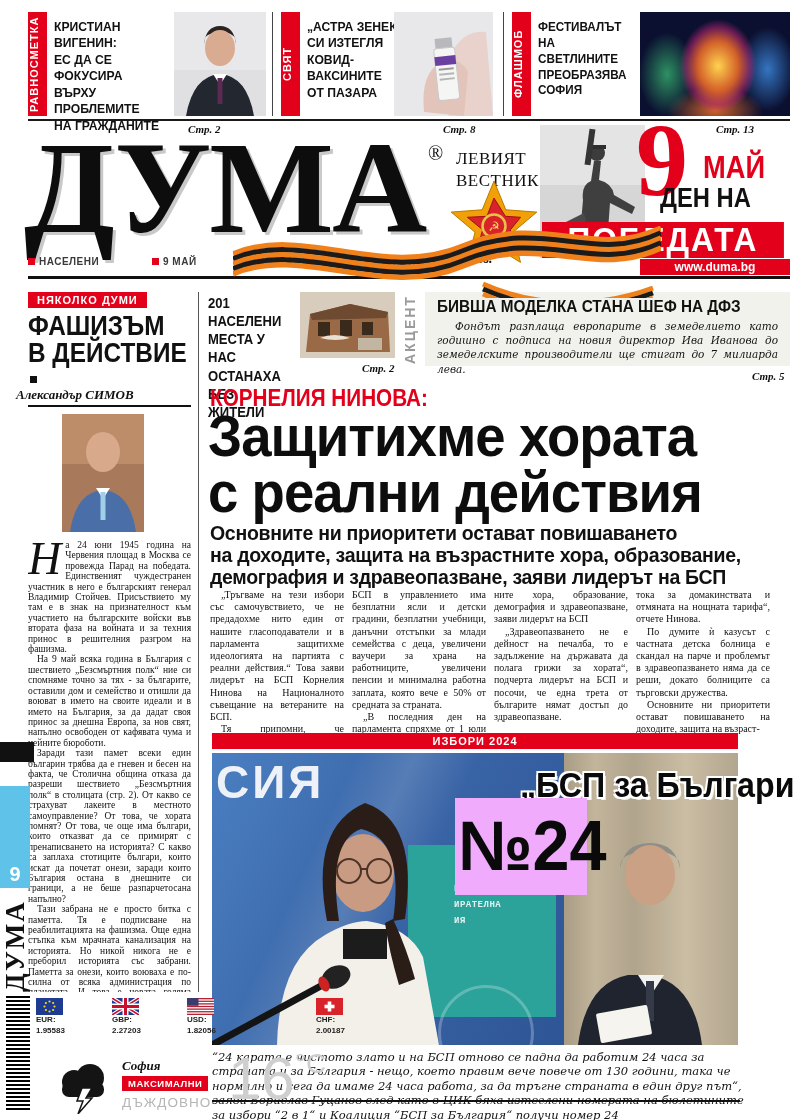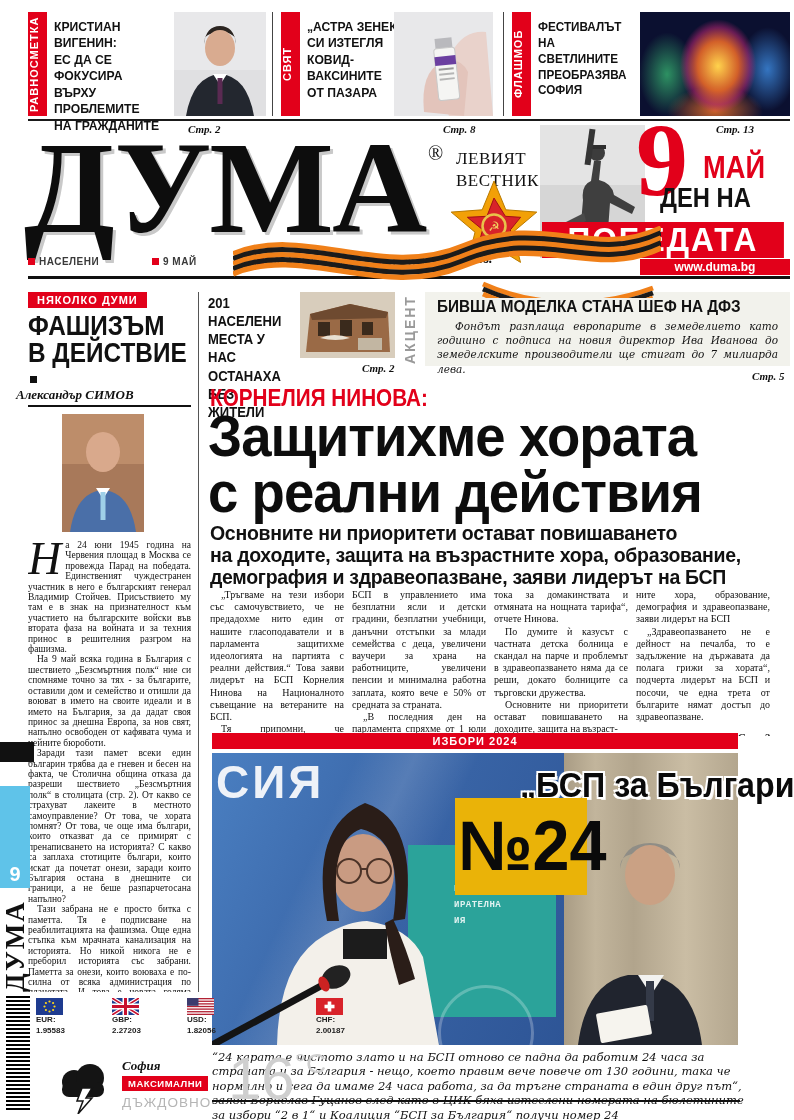--- a/index.html
+++ b/index.html
@@ -221,28 +221,28 @@
   <div class="abs" style="left:210px;top:589px;width:562px;display:flex;gap:8px;">
     <div class="bodycol">
       <p>„Тръгваме на тези избори със самочувствието, че не предадохме нито един от нашите гласоподаватели и в парламента защитихме идеологията на партията с реални действия.“ Това заяви лидерът на БСП Корнелия Нинова на Националното съвещание на ветераните на БСП.</p>
       <p>Тя припомни, че благодарение на краткото участие на</p>
     </div>
     <div class="bodycol">
       <p class="noind">БСП в управлението има безплатни ясли и детски градини, безплатни учебници, данъчни отстъпки за млади семейства с деца, увеличени ваучери за храна на работниците, увеличени пенсии и минимална работна заплата, която вече е 50% от средната за страната.</p>
       <p>„В последния ден на парламента спряхме от 1 юли либерализацията на цените на</p>
     </div>
     <div class="bodycol">
+      <p class="noind">ните хора, образование, демография и здравеопазване, заяви лидерът на БСП</p>
+      <p>„Здравеопазването не е дейност на печалба, то е задължение на държавата да полага грижи за хората“, подчерта лидерът на БСП и посочи, че една трета от българите нямат достъп до здравеопазване.</p>
+      <p class="noind" style="text-align:right;margin-top:8px;"><span class="pageref">Стр. 3</span></p>
+    </div>
+    <div class="bodycol">
       <p class="noind">тока за домакинствата и отмяната на нощната тарифа“, отчете Нинова.</p>
       <p>По думите ѝ казусът с частната детска болница е скандал на парче и проблемът в здравеопазването няма да се реши, докато болниците са търговски дружества.</p>
       <p>Основните ни приоритети остават повишаването на доходите, защита на възраст-</p>
-    </div>
-    <div class="bodycol">
-      <p class="noind">ните хора, образование, демография и здравеопазване, заяви лидерът на БСП</p>
-      <p>„Здравеопазването не е дейност на печалба, то е задължение на държавата да полага грижи за хората“, подчерта лидерът на БСП и посочи, че една трета от българите нямат достъп до здравеопазване.</p>
-      <p class="noind" style="text-align:right;margin-top:8px;"><span class="pageref">Стр. 3</span></p>
     </div>
   </div>
 
   <div class="abs b" style="left:212px;top:733px;width:526px;height:16px;background:#e2001a;color:#fff;font-size:11px;letter-spacing:1px;text-align:center;line-height:16px;">ИЗБОРИ 2024</div>
 
   <div class="abs" style="left:212px;top:753px;width:592px;height:292px;overflow:hidden;">
 
     <div class="abs" style="left:0;top:0;width:352px;height:292px;background:linear-gradient(115deg,#4a7fc1 0%,#3a66a8 45%,#2e5596 100%);"></div>
     <div class="abs" style="left:0;top:0;width:352px;height:292px;background:linear-gradient(115deg,transparent 30%,rgba(255,255,255,.14) 42%,transparent 55%);"></div>
     <div class="abs b" style="left:4px;top:2px;font-size:46px;letter-spacing:3px;color:#eef2f8;">СИЯ</div>
@@ -276,21 +276,21 @@
     <svg class="abs" style="left:356px;top:56px;" width="170" height="236" viewBox="0 0 170 236">
       <path d="M52 60 q4-26 30-26 q26 0 30 26 q0-10-6-13 q-20-12-48 0 q-6 3-6 13z" fill="#8f8d86"></path>
       <ellipse cx="82" cy="66" rx="25" ry="30" fill="#caa184"></ellipse>
       <path d="M10 236 q8-62 50-70 l22 0 q44 8 52 70z" fill="#20242e"></path>
       <path d="M70 166 h26 l-13 20z" fill="#f2f2f0"></path>
       <rect x="78" y="172" width="8" height="40" fill="#343a48"></rect>
       <rect x="30" y="200" width="52" height="30" rx="2" fill="#f6f4ee" transform="rotate(-10 56 215)"></rect>
     </svg>
 
     <div class="abs outline-title" style="left:308px;top:12px;font-size:35px;transform:scaleX(.92);transform-origin:0 0;white-space:nowrap;">„БСП за България“</div>
-    <div class="abs" style="left:243px;top:45px;width:132px;height:97px;background:#eab308;">
+    <div class="abs" style="left:243px;top:45px;width:132px;height:97px;background:#f0abfc;">
       <div class="b" style="font-size:70px;line-height:97px;text-align:center;transform:scaleX(.95);transform-origin:50% 50%;color:#0a0a0a;">№24</div>
     </div>
   </div>
 
   <div class="abs script-text" style="left:212px;top:1050px;width:540px;font-size:11.5px;line-height:1.25;">“24 карата е чистото злато и на БСП отново се падна да работим 24 часа за страната и за България - нещо, което правим вече повече от 130 години, така че нормално и сега да имаме 24 часа работа, за да тръгне страната в един друг път“, заяви Борислав Гуцанов след като в ЦИК бяха изтеглени номерата на бюлетините за избори “2 в 1“ и Коалиция “БСП за България“ получи номер 24</div>
   <div class="abs" style="left:212px;top:1100px;width:528px;height:2px;background:#111;"></div>
 
   <div class="cur" style="left:36px;top:998px;">
     <svg class="flag" width="27" height="17" viewBox="0 0 27 17">
       <rect width="27" height="17" fill="#1e3b8f"></rect>

